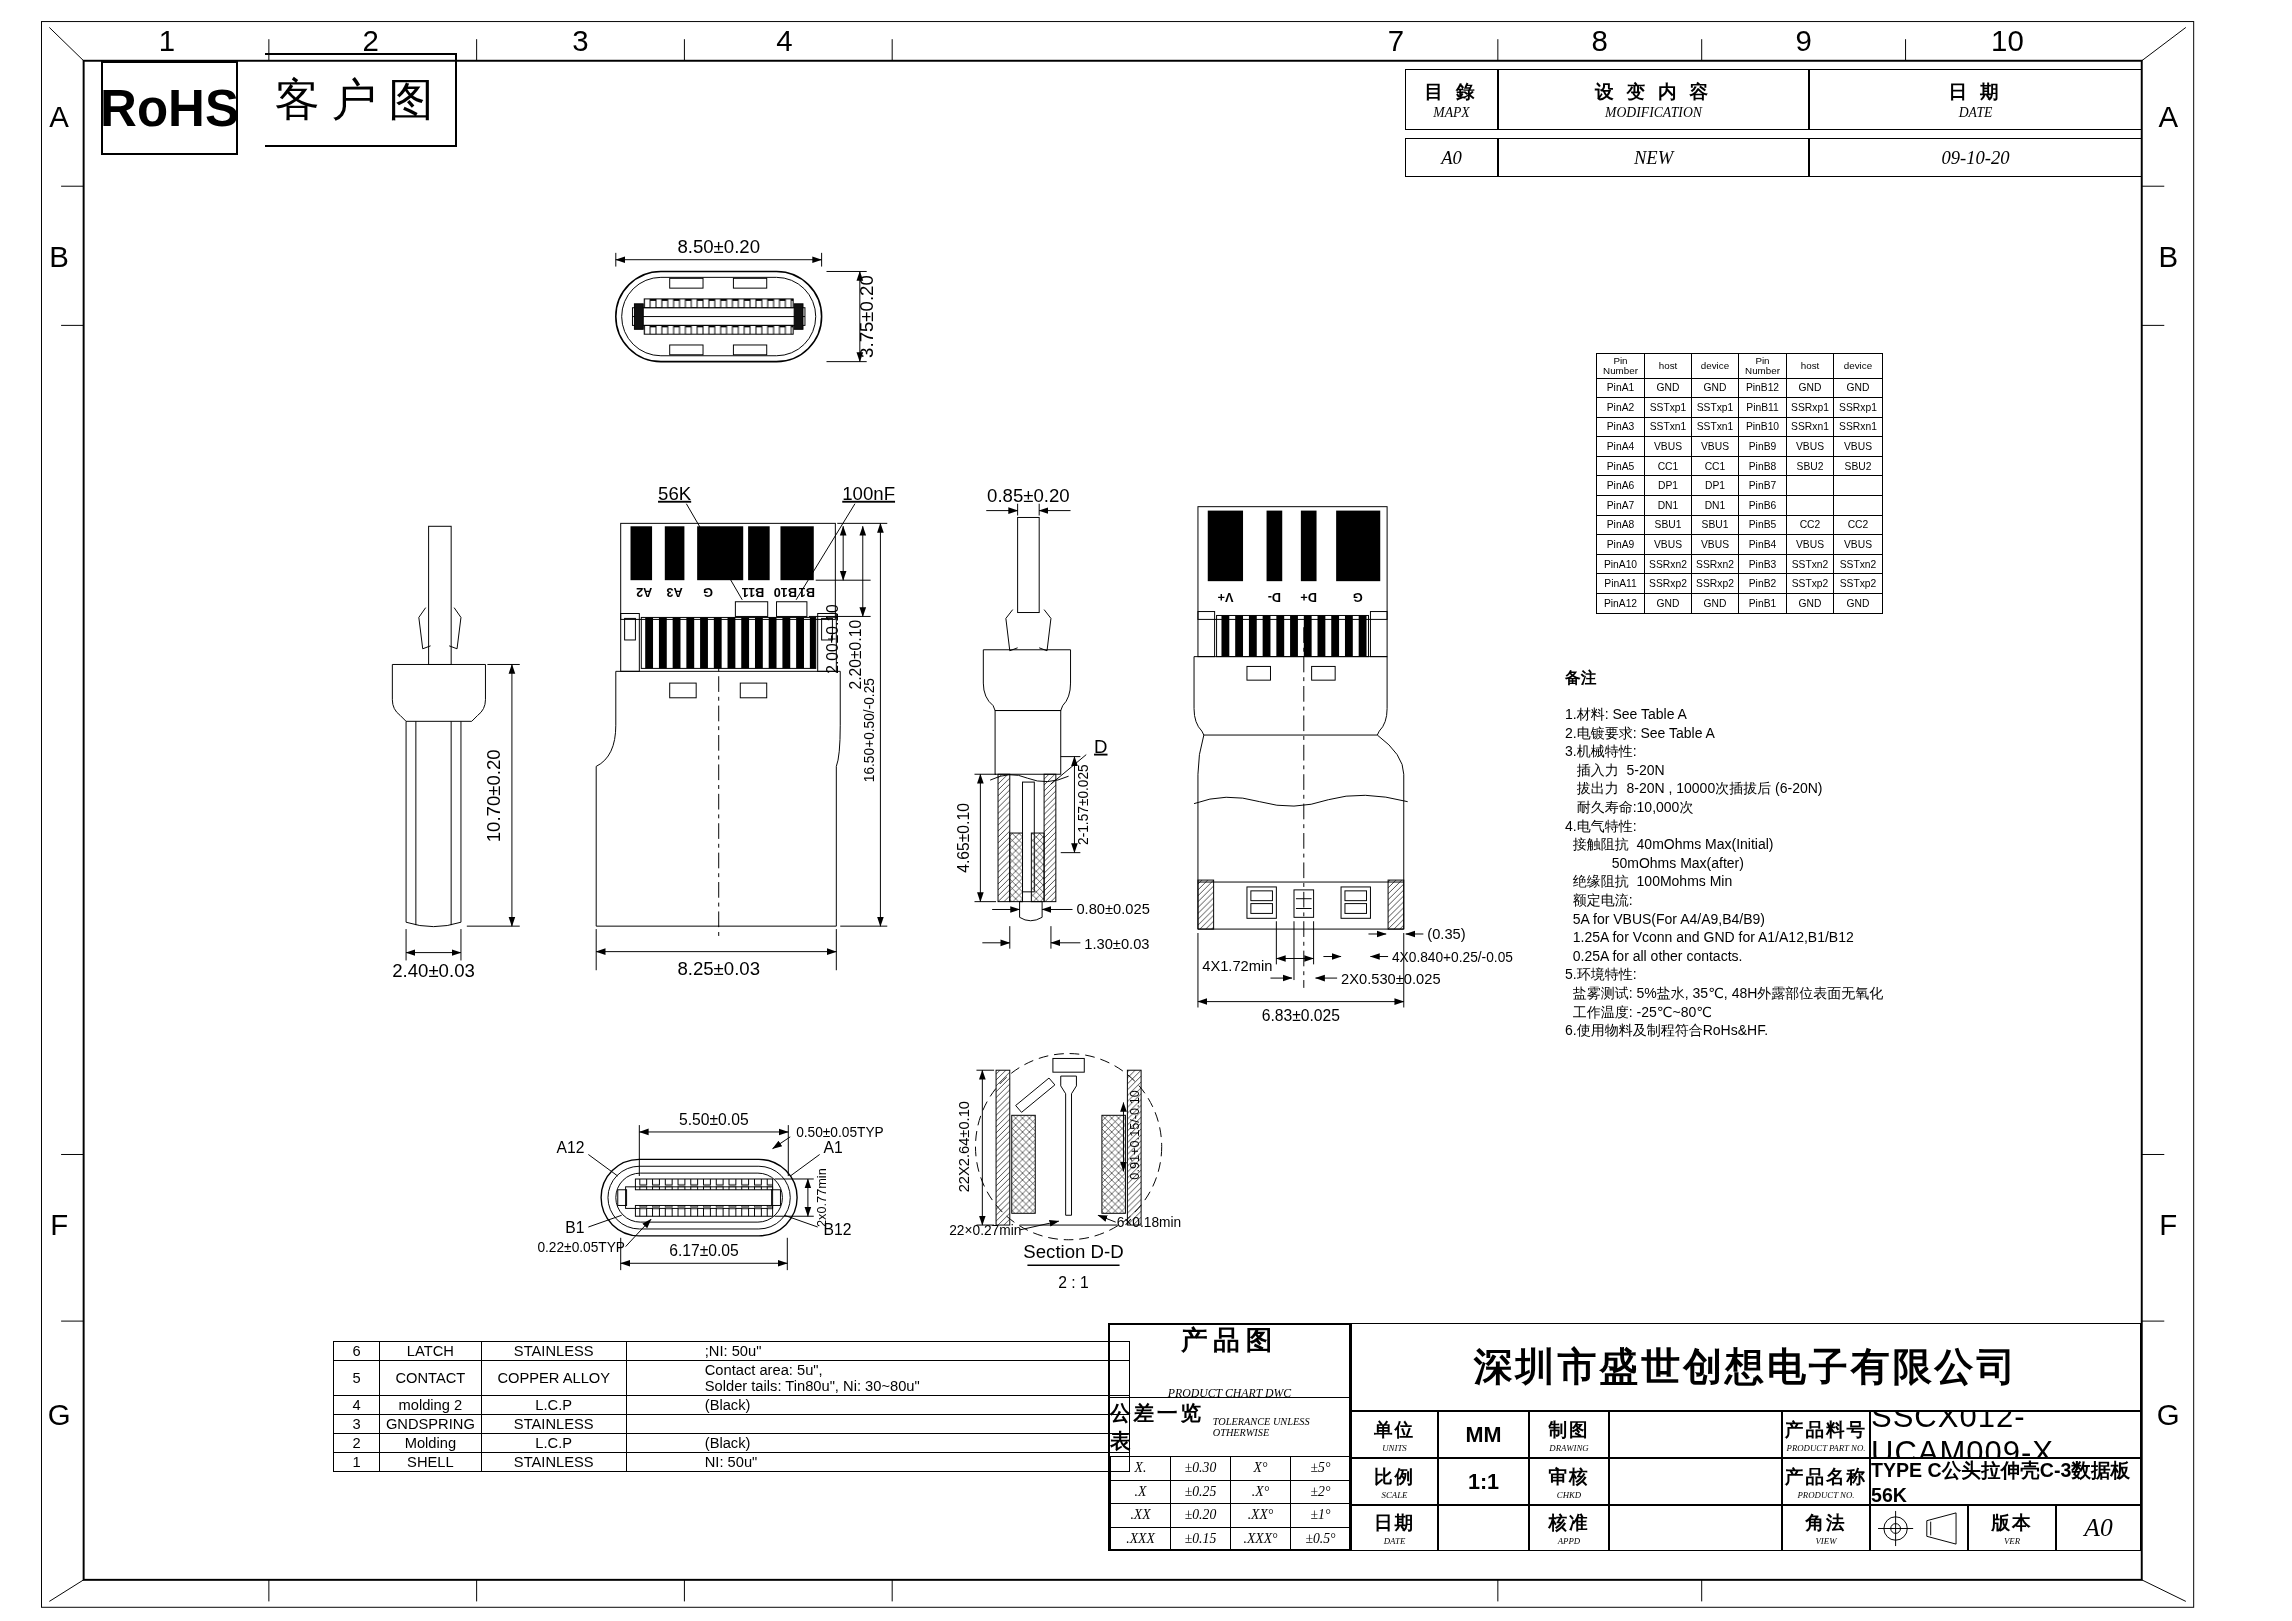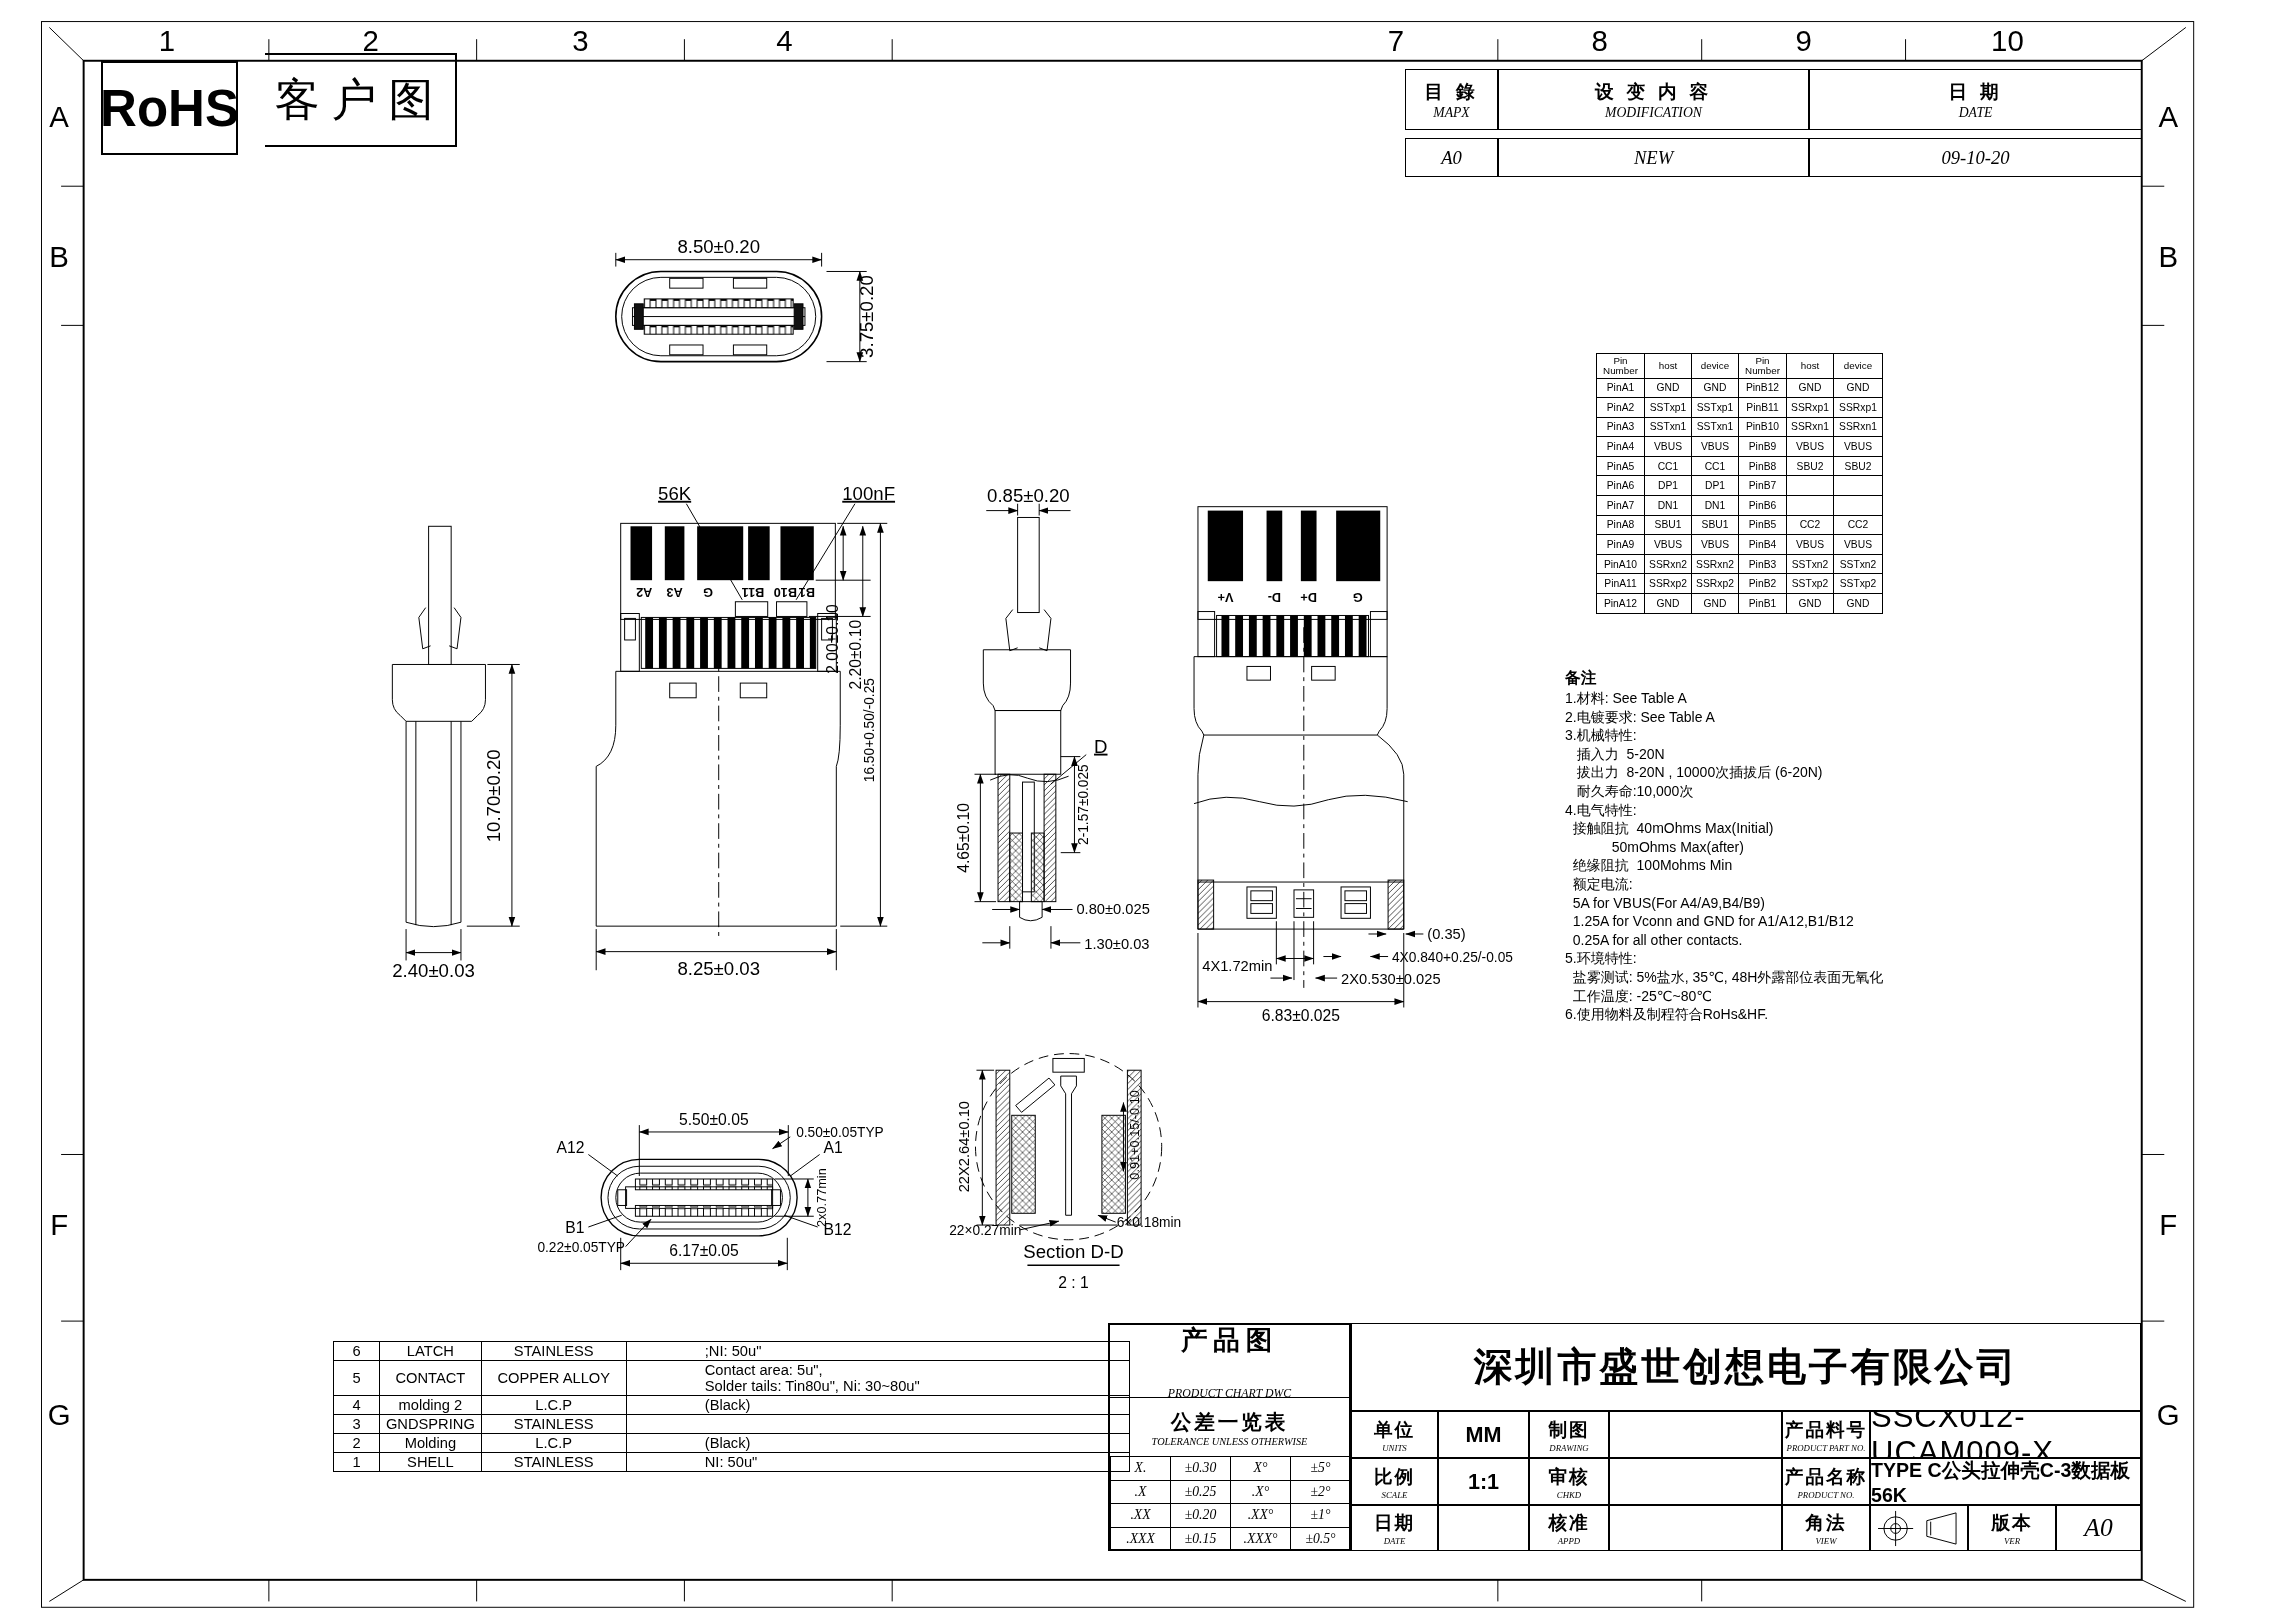--- a/index.html
+++ b/index.html
@@ -23,32 +23,32 @@
   .modtbl .cn{font-size:18.6px;font-weight:bold;letter-spacing:3.9px;}
   .modtbl .en{font-size:13.7px;font-style:italic;font-family:"Liberation Serif",serif;}
   .modtbl .val{font-size:18.6px;font-style:italic;font-family:"Liberation Serif",serif;}
   
   .pintbl{left:1596px;top:353px;border-collapse:collapse;table-layout:fixed;}
   .pintbl th,.pintbl td{border:1px solid #000;text-align:center;padding:0;overflow:hidden;}
   .pintbl th{font-size:9.8px;font-weight:normal;line-height:9.8px;height:23.5px;}
   .pintbl td{font-size:10.3px;height:18.6px;}
   
   .notes{left:1565px;top:668px;width:549px;}
-  .note-title{font-size:15.7px;font-weight:bold;margin-bottom:0;}
+  .note-title{font-size:15.7px;font-weight:bold;margin-bottom:16px;}
   .note-line{font-size:14px;line-height:18.6px;white-space:pre;}
   
   .mattbl{left:333px;top:1341px;border-collapse:collapse;table-layout:fixed;}
   .mattbl td{border:1px solid #000;font-size:14.7px;text-align:center;padding:1px 5.9px;white-space:pre-line;overflow:hidden;}
   .mattbl tr td:last-child{text-align:left;padding-left:78px;}
   
   .pchart{left:1108px;top:1323px;width:243px;height:228px;border:2px solid #000;box-sizing:border-box;}
   .pchart .t1{height:73px;border-bottom:1px solid #000;display:flex;flex-direction:column;align-items:center;justify-content:center;box-sizing:border-box;gap:28px;}
   .pchart .t1 .cn{font-size:26.5px;font-weight:bold;letter-spacing:5.9px;}
   .pchart .t1 .en{font-size:11.8px;font-style:italic;font-family:"Liberation Serif",serif;}
-  .pchart .t2{height:58px;display:flex;flex-direction:column;align-items:center;justify-content:center;box-sizing:border-box;}
+  .pchart .t2{height:58px;display:flex;flex-direction:row;align-items:center;justify-content:center;box-sizing:border-box;}
   .pchart .t2 .cn{font-size:20.6px;font-weight:bold;letter-spacing:2.9px;}
   .pchart .t2 .en{font-size:10.3px;font-style:italic;font-family:"Liberation Serif",serif;}
   .toltbl{border-collapse:collapse;table-layout:fixed;width:241px;}
   .toltbl td{border:1px solid #000;font-size:13.7px;font-style:italic;font-family:"Liberation Serif",serif;text-align:center;height:22.5px;padding:0;}
   
   .tblock{left:1351px;top:1323px;width:791px;height:228px;display:grid;grid-template-columns:87px 91px 80px 173px 88px 98px 88px 85px;grid-template-rows:88px 47px 47px 46px;box-sizing:border-box;}
   .tblock>div{border:1px solid #000;display:flex;flex-direction:column;align-items:center;justify-content:center;box-sizing:border-box;overflow:hidden;}
   .tblock .company{grid-column:1/9;font-size:39px;font-weight:bold;letter-spacing:2.9px;}
   .tblock .cn{font-size:18.6px;font-weight:bold;letter-spacing:2px;}
   .tblock .en{font-size:8.8px;font-style:italic;font-family:"Liberation Serif",serif;}

